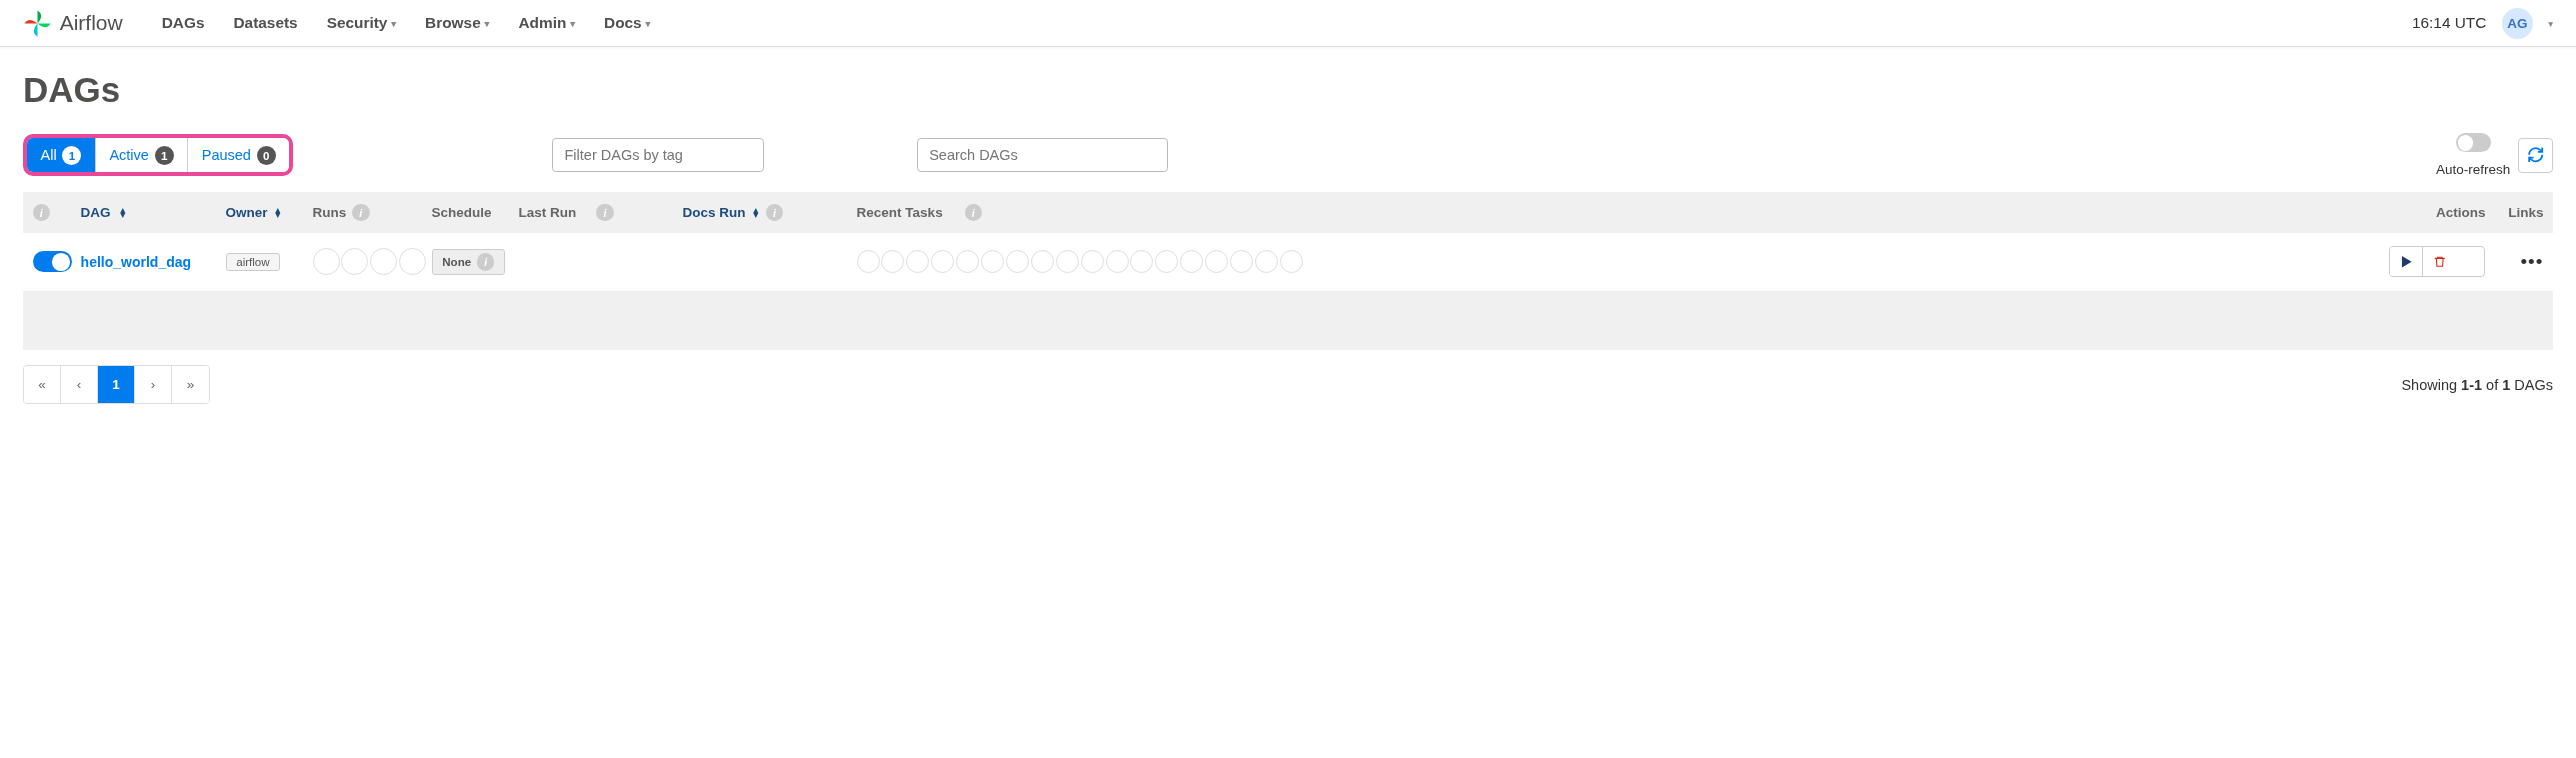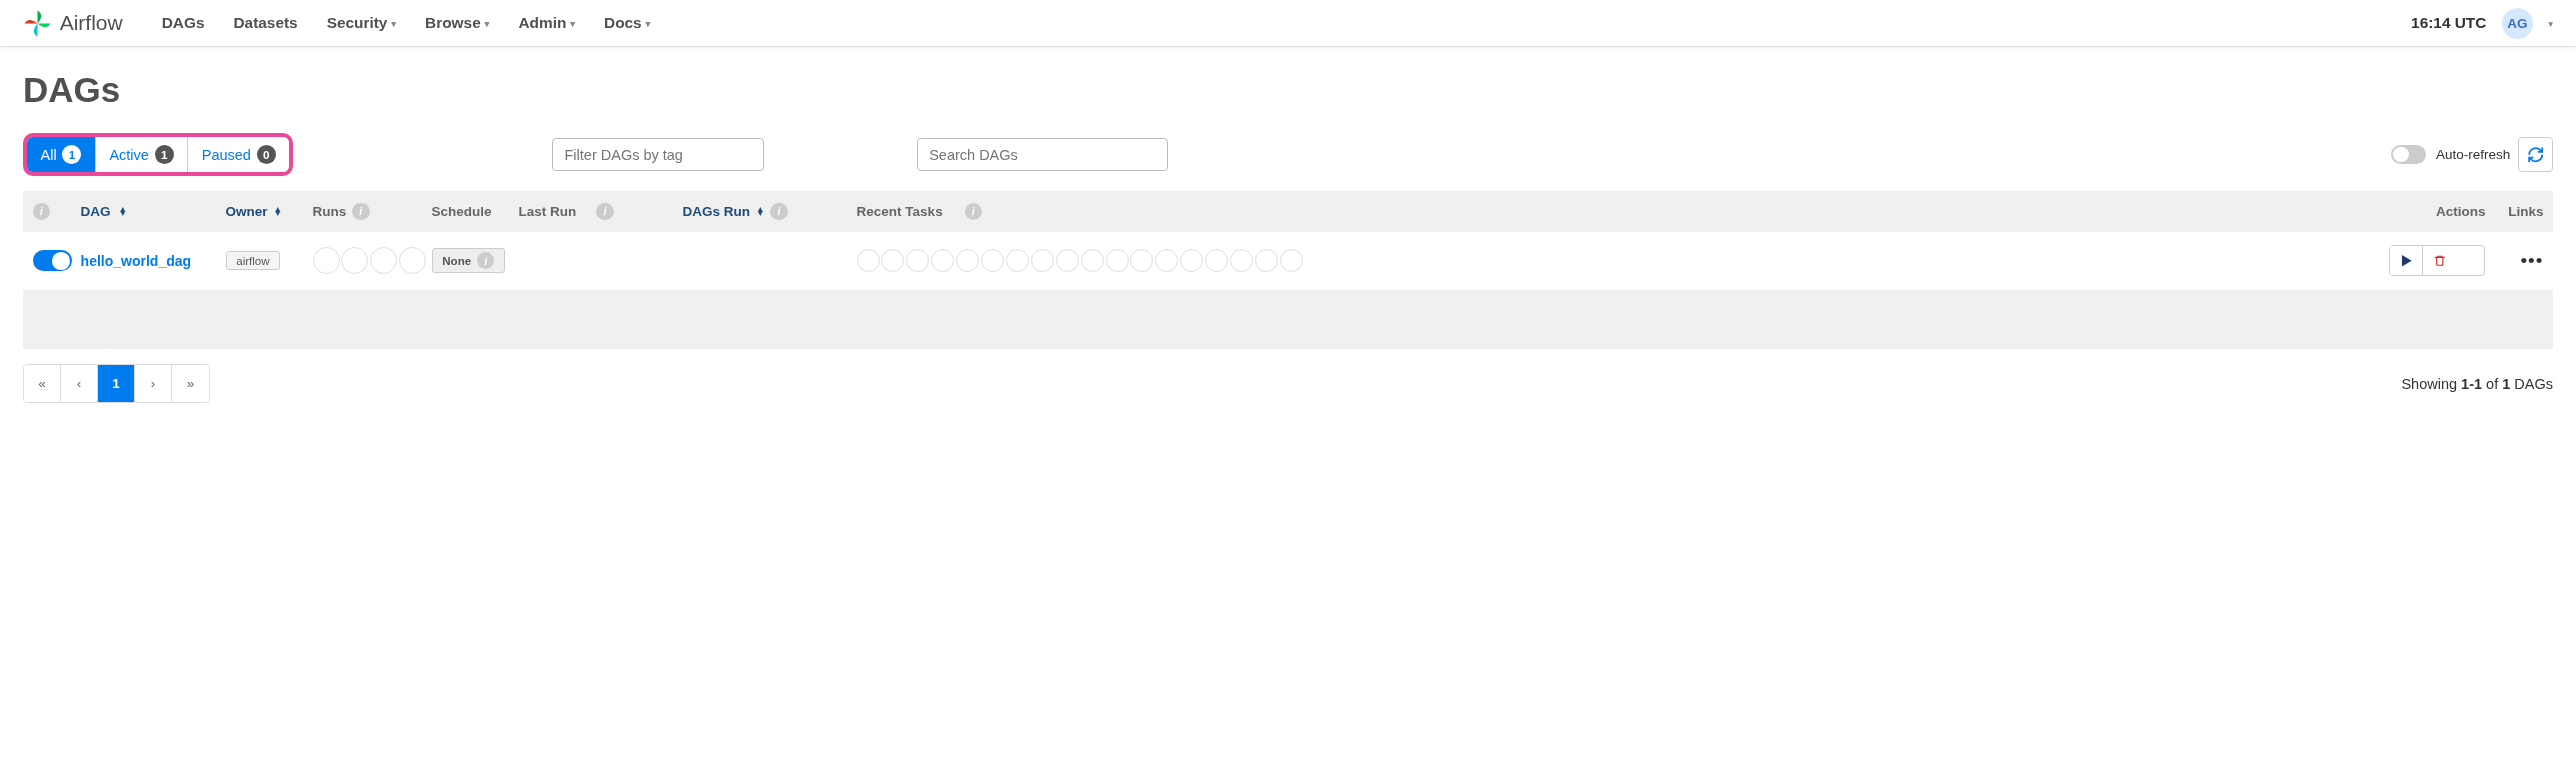--- a/index.html
+++ b/index.html
@@ -3,37 +3,37 @@
 <meta charset="utf-8">
 <style>
 * { box-sizing: border-box; margin: 0; padding: 0; }
 body { font-family: -apple-system, BlinkMacSystemFont, "Segoe UI", Helvetica, Arial, sans-serif; font-size: 13.5px; color: #333; background: #fff; }
 .navbar { display: flex; align-items: center; padding: 7.7px 23px; border-bottom: 1px solid #e0e0e0; box-shadow: 0 1px 2.9px rgba(0,0,0,0.05); }
 .logo { display: flex; align-items: center; margin-right: 39px; }
 .logo-text { font-size: 21px; color: #51504f; margin-left: 7.7px; }
 .nav-items { display: flex; gap: 29px; align-items: center; flex: 1; }
 .nav-item { font-size: 15.4px; font-weight: 600; color: #51504f; cursor: pointer; display: flex; align-items: center; gap: 3.9px; }
 .nav-right { display: flex; align-items: center; gap: 15.4px; }
-.clock { font-size: 15.4px; font-weight: 700; color: #333; }
+.clock { font-size: 15.4px; font-weight: 400; color: #333; }
 .avatar { width: 31px; height: 31px; border-radius: 50%; background: #d6e8ff; color: #3670c9; display: flex; align-items: center; justify-content: center; font-weight: 700; font-size: 13.5px; }
 .content { padding: 23px; }
 h1 { font-size: 35px; font-weight: 700; color: #51504f; margin-bottom: 23px; }
 .toolbar { display: flex; align-items: center; margin-bottom: 15.4px; gap: 7.7px; }
 .filter-group { display: flex; border: 4px solid #ec4899; border-radius: 10px; overflow: hidden; }
 .filter-btn { padding: 7.7px 13.5px; font-size: 14.5px; border: none; border-right: 1px solid #ccc; background: #fff; color: #017cee; cursor: pointer; display: flex; align-items: center; gap: 5.8px; }
 .filter-btn:last-child { border-right: none; }
 .filter-btn.active { background: #017cee; color: #fff; }
 .pill { display: inline-flex; align-items: center; justify-content: center; min-width: 19px; height: 19px; padding: 0 5.8px; border-radius: 9.6px; font-size: 11.6px; font-weight: 700; }
 .pill-white { background: #fff; color: #017cee; }
 .pill-dark { background: #555; color: #fff; }
 .spacer { flex: 1; }
 .input { border: 1px solid #bbb; border-radius: 3.9px; padding: 7.7px 11.6px; font-size: 14.5px; width: 212px; }
 .toolbar .input:first-of-type { margin-left: 251px; }
 .toolbar .input:nth-of-type(2) { margin-left: 145px; width: 251px; }
-.autorefresh-wrap { display: flex; align-items: center; gap: 9.6px; }
+.autorefresh-wrap { display: flex; align-items: center; gap: 9.6px; flex-direction: column; }
 .toggle-sm { width: 35px; height: 19px; border-radius: 9.6px; background: #ccc; position: relative; cursor: pointer; }
 .toggle-sm::after { content: ""; position: absolute; width: 15.4px; height: 15.4px; background: #fff; border-radius: 50%; top: 1.9px; left: 1.9px; }
 .refresh-btn { width: 35px; height: 35px; border: 1px solid #ccc; border-radius: 3.9px; background: #fff; display: flex; align-items: center; justify-content: center; cursor: pointer; color: #017cee; }
 .dag-table { width: 100%; }
 .dag-head { display: flex; align-items: center; background: #f0f0f0; padding: 11.6px 9.6px; font-weight: 700; color: #666; }
 .col-toggle { width: 48px; }
 .col-dag { width: 145px; color: #1d4c7f; display:flex; align-items:center; gap:8px;}
 .col-owner { width: 87px; color: #1d4c7f; display:flex; align-items:center; gap:5.8px;}
 .col-runs { width: 119px; display:flex; align-items:center; gap:5.8px;}
 .col-schedule { width: 87px; }
@@ -168,21 +168,21 @@
       <div class="col-runs">
           <span>Runs</span>
           <span class="info-icon">i</span>
         </div>
       <div class="col-schedule">Schedule</div>
       <div class="col-lastrun">
           <span>Last Run</span>
           <span class="info-icon">i</span>
         </div>
       <div class="col-nextrun">
-          <span>DAGs Run</span>
+          <span>Docs Run</span>
           <span class="sort-icon">
             <span>▲</span>
             <span>▼</span>
           </span>
           <span class="info-icon">i</span>
         </div>
       <div class="col-recent">
           <span>Recent Tasks</span>
           <span class="info-icon">i</span>
         </div>

